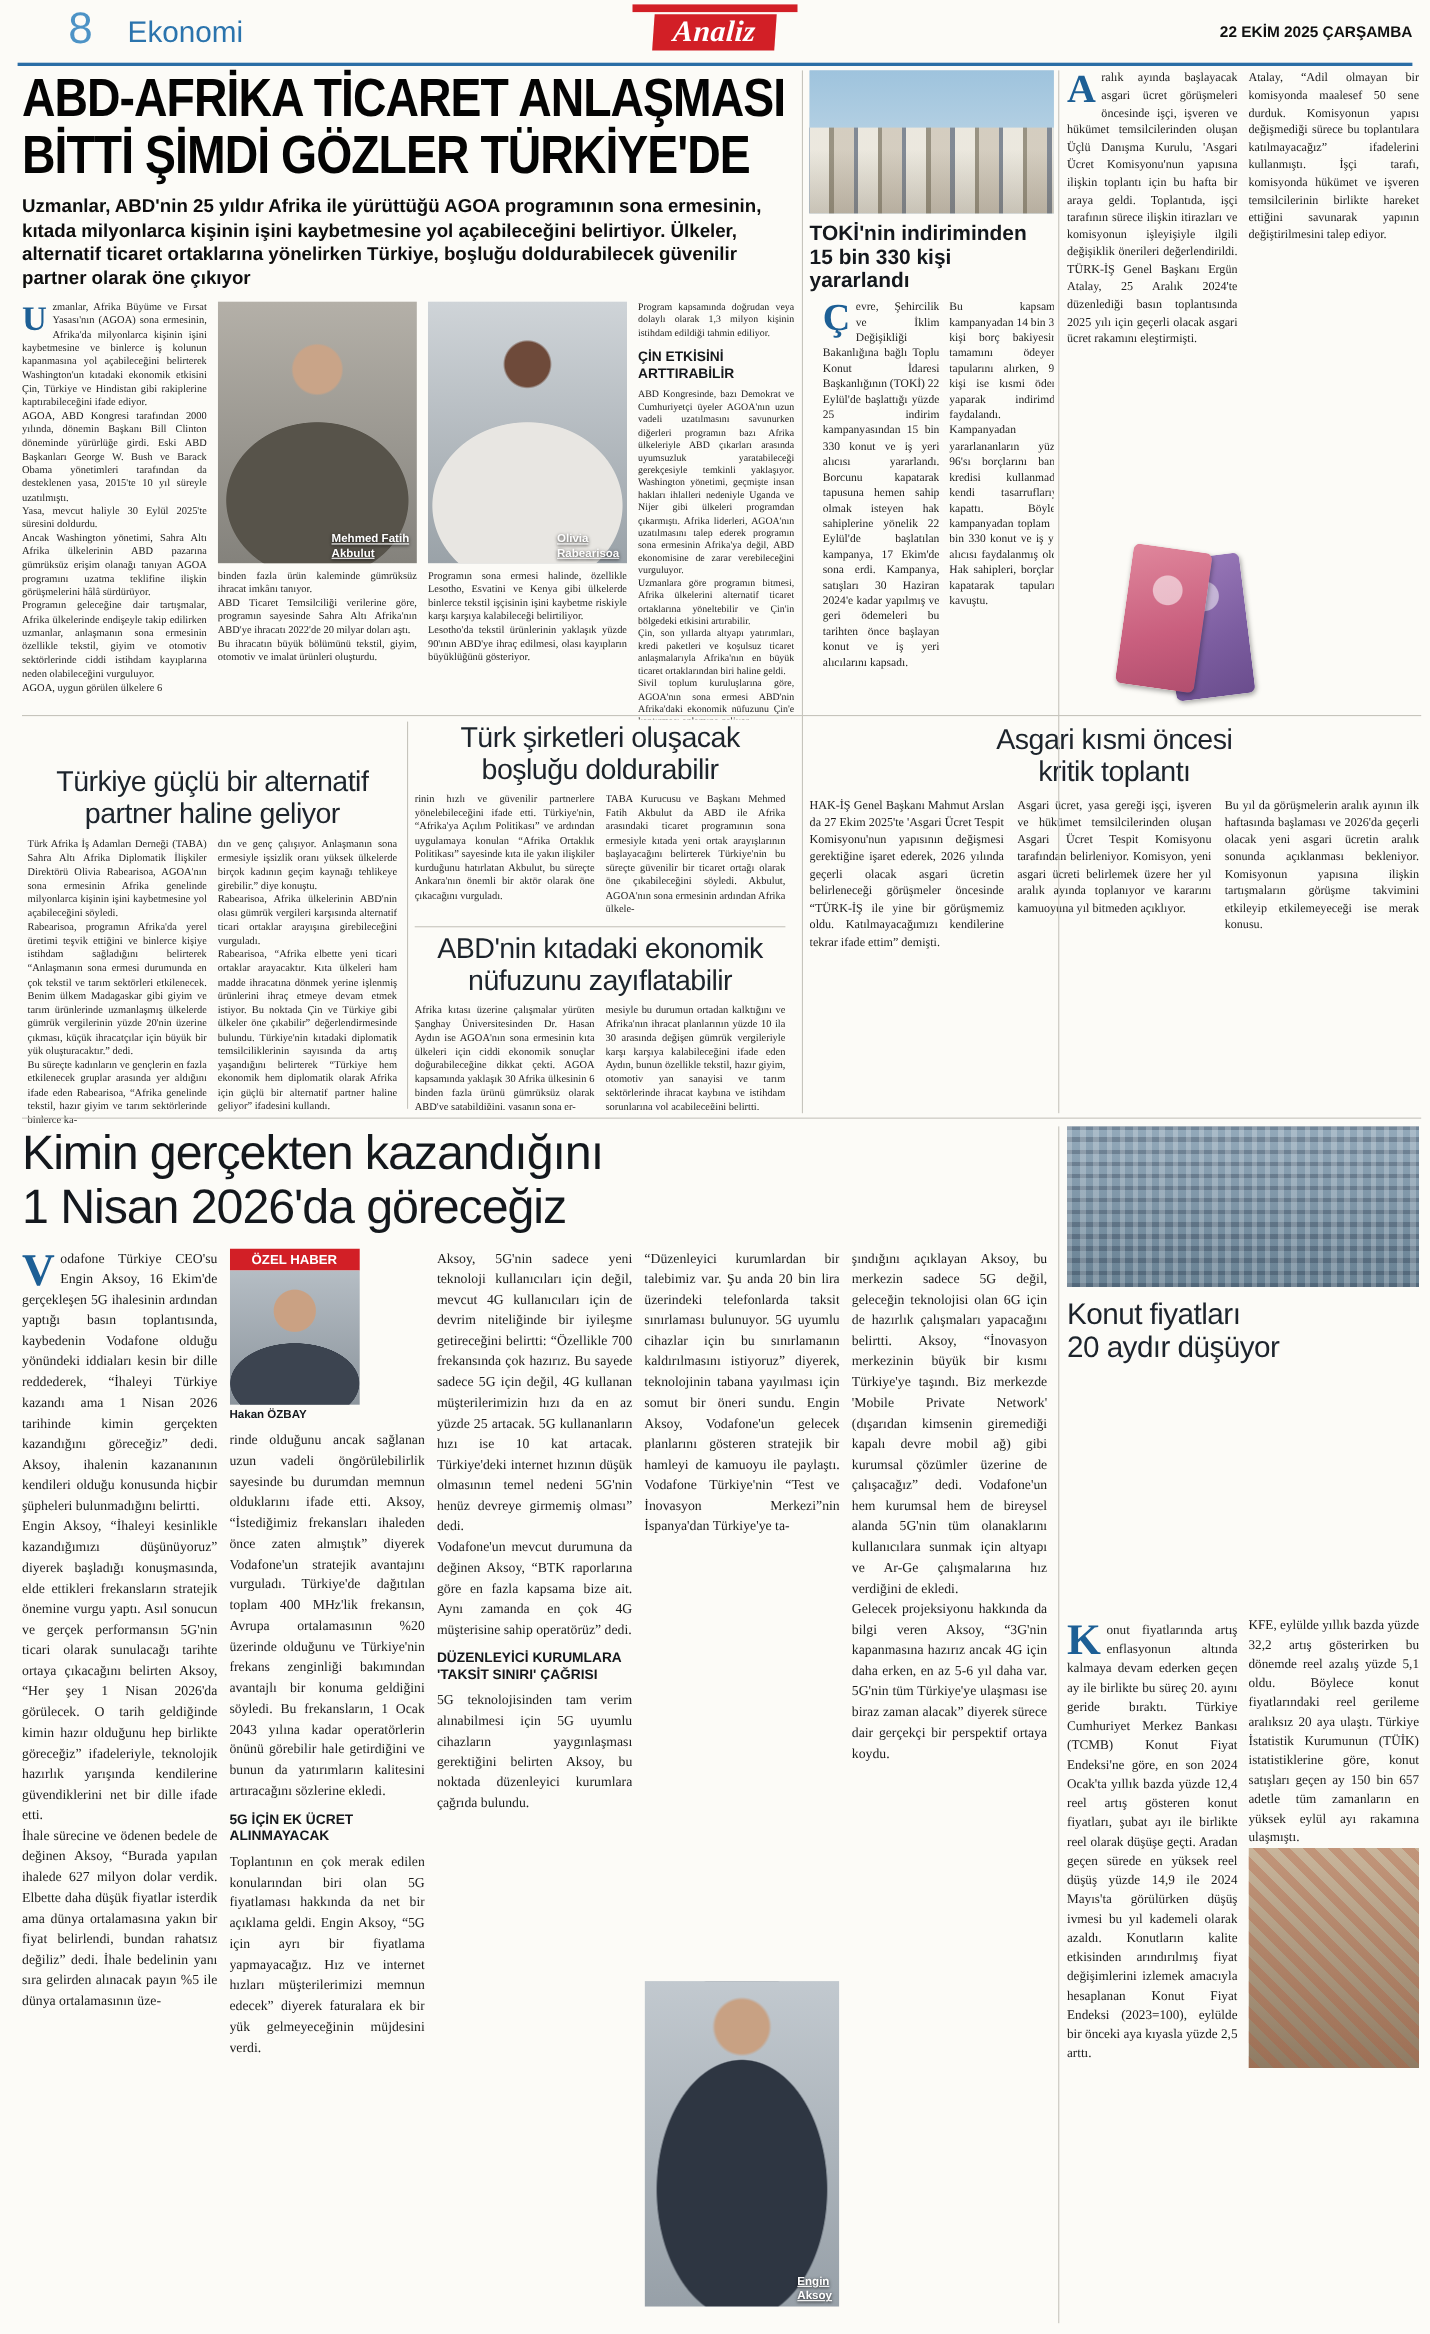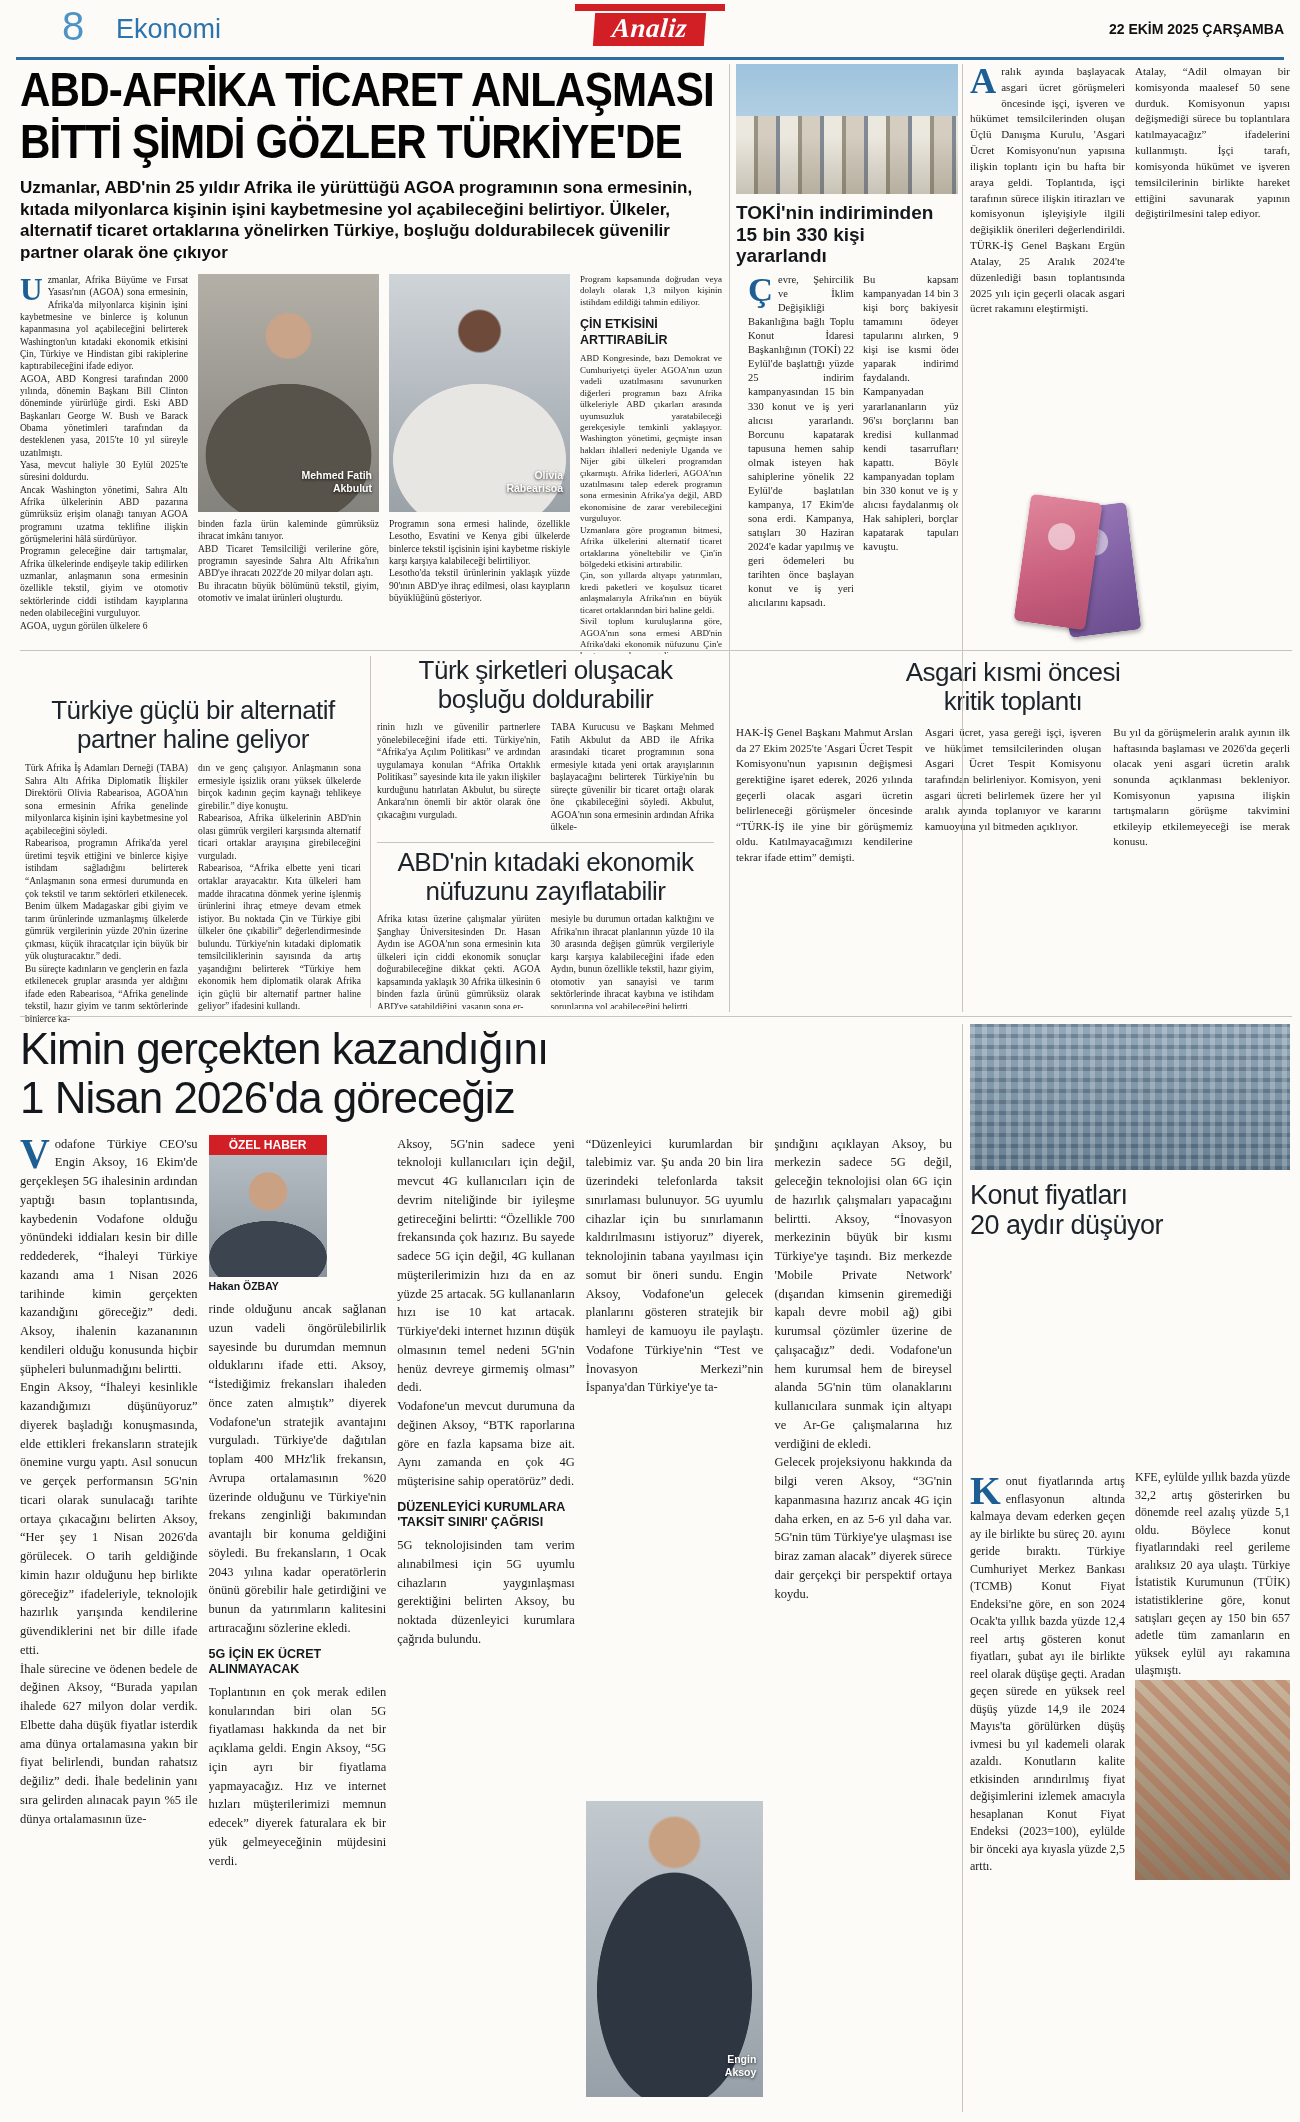--- a/index.html
+++ b/index.html
@@ -20,22 +20,22 @@
   .abs{position:absolute;}
   .txt{text-align:justify;white-space:pre-line;color:#1c1c1c;}
   .cols{display:flex;overflow:hidden;}
   .col{overflow:hidden;display:flex;flex-direction:column;}
   .dc::first-letter{float:left;font-size:3.3em;line-height:.8;padding:3px 5px 0 0;
                     font-weight:700;color:#1d5f95;font-family:"Liberation Serif",serif;}
   .subh{font:700 12.5px/1.25 "Liberation Sans",sans-serif;color:#15181c;margin:9px 0 5px;text-align:left;white-space:pre-line;}
   .vr{position:absolute;width:1px;background:#c6c4bc;}
   .hr{position:absolute;height:1px;background:#c6c4bc;}
   .photo{position:relative;overflow:hidden;}
-  .pcap{position:absolute;right:7px;bottom:17px;color:#fff;font:700 10.5px/1.25 "Liberation Sans",sans-serif;
-        text-align:right;text-shadow:0 1px 3px rgba(0,0,0,.85);white-space:pre-line;}
+  .pcap{position:absolute;right:7px;bottom:2px;color:#fff;font:700 10.5px/1.25 "Liberation Sans",sans-serif;
+        text-align:left;text-shadow:0 1px 3px rgba(0,0,0,.85);white-space:pre-line;text-decoration:underline;}
 
   
   #main-article{left:20px;top:64px;width:702px;}
   .mh{font:800 49px/1.06 "Liberation Sans",sans-serif;letter-spacing:-1px;color:#040404;
       transform:scaleX(.86);transform-origin:0 50%;white-space:nowrap;}
   .lede{font:700 17px/1.28 "Liberation Sans",sans-serif;color:#0e0e0e;margin-top:9px;text-align:left;}
   .main-cols{margin-top:10px;gap:10px;height:380px;}
   .main-cols .txt{font-size:9.5px;line-height:1.3;}
   .mc1{width:168px;flex:none;}
   .mc2,.mc3{width:181px;flex:none;}

